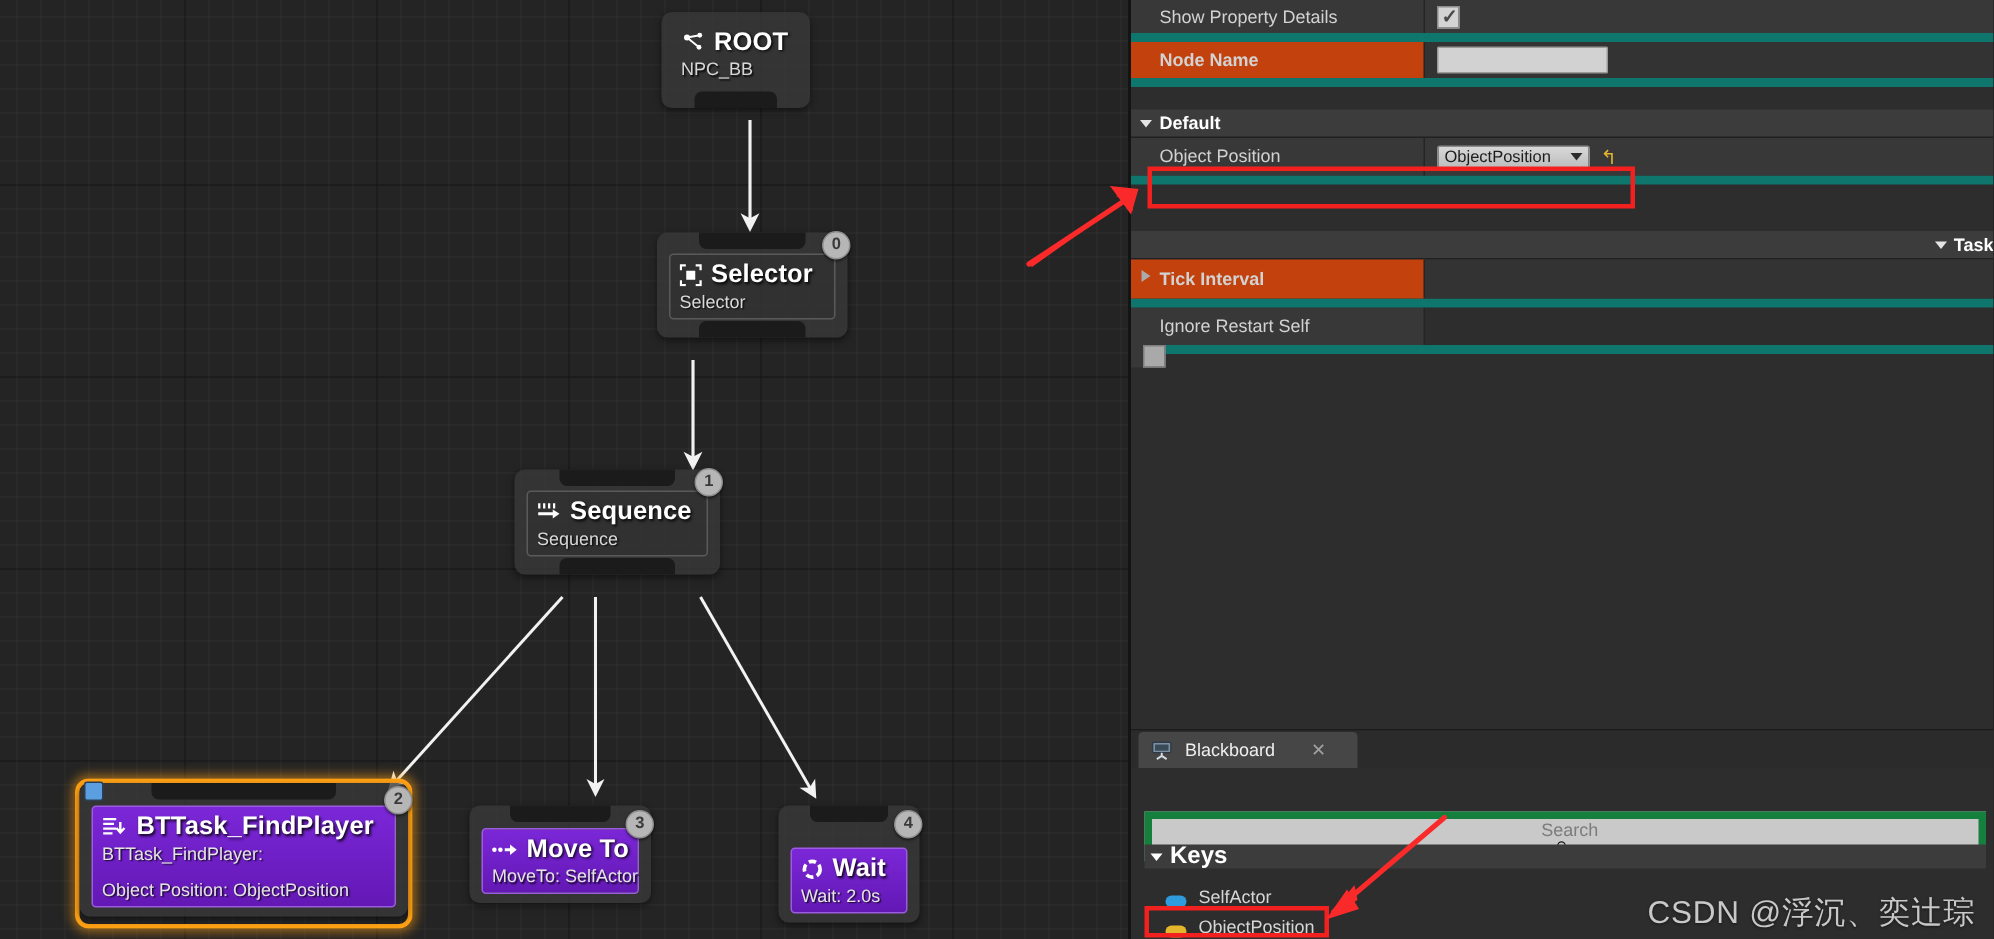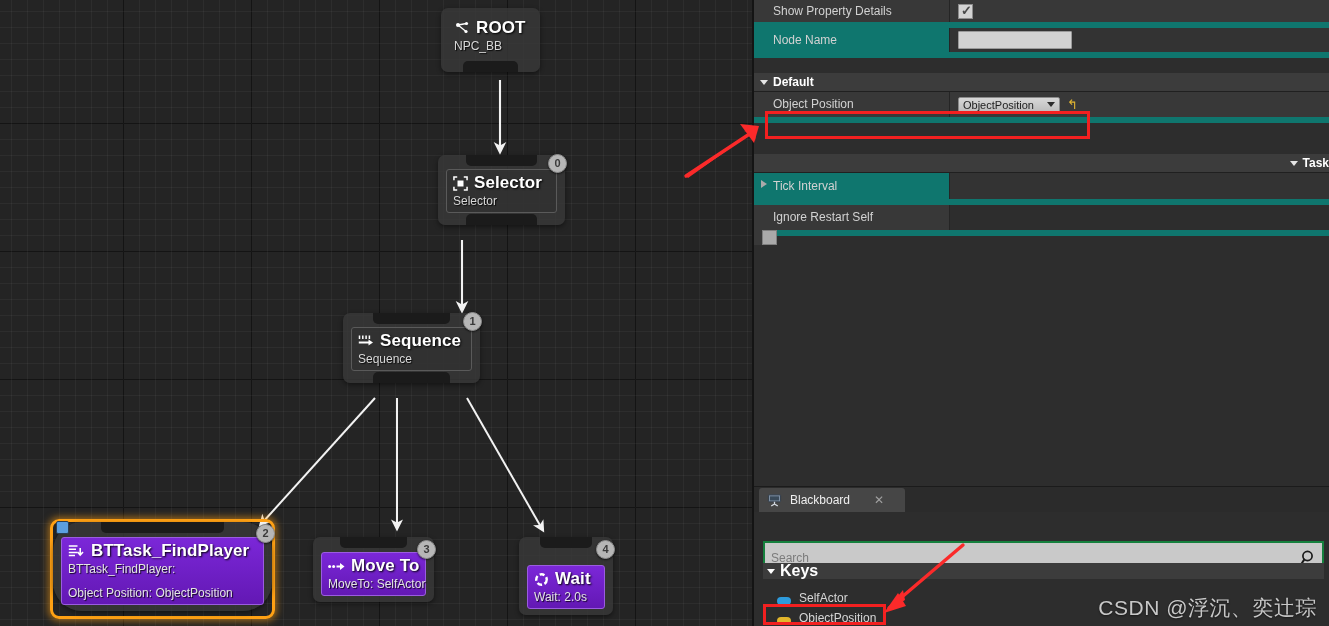--- a/index.html
+++ b/index.html
@@ -186,21 +186,21 @@
     font-size: 12px;
     color: #d2d2d2;
     height: 22px;
     line-height: 22px;
     border-right: 1px solid #252525;
     background: #383838;
     flex: 0 0 auto;
     overflow: hidden;
     white-space: nowrap;
   }
-  .prop-label.alt { background: #0f766e; }
+  .prop-label.alt { background: #c2410c; font-weight: bold; }
   .prop-value {
     flex: 1 1 auto;
     height: 22px;
     display: flex;
     align-items: center;
     padding-left: 8px;
     background: #383838;
   }
   .prop-value.alt { background: #333333; }
   .checkbox {
@@ -306,24 +306,25 @@
     gap: 8px;
     min-width: 130px;
   }
   .tab-label { font-size: 12px; color: #eeeeee; }
   .tab-close { font-size: 12px; color: #a0a0a0; margin-left: 16px; }
   .bb-search-wrap {
     position: absolute;
     left: 9px; top: 54px;
     width: 561px; height: 33px;
     background: #c9c9c9;
-    border: 2px solid #15803d;
-    box-sizing: border-box;
-    display: flex;
-    align-items: center;
+    border: 5px solid #15803d;
+    box-sizing: border-box;
+    display: flex;
+    align-items: center;
+    flex-direction: column;
   }
   .bb-search-placeholder {
     flex: 1 1 auto;
     font-size: 12px;
     color: #7c7c7c;
     padding-left: 6px;
   }
   .bb-keys-header {
     position: absolute;
     left: 9px; top: 76px;
@@ -438,21 +439,21 @@
             <span class="node-title">Sequence</span>
           </div>
           <div class="node-sub">Sequence</div>
         </div>
       </div>
       <div class="node-index" style="right:-2px; top:-1px;">1</div>
     </div>
 
     <div class="bt-node" style="left:50px; top:519px; width:225px;">
       <div class="sel-wrap" style="left:0; top:0; right:0; bottom:-5px;"></div>
-      <div class="node-shell" style="margin:3px; padding-bottom:6px;border-radius:29px;">
+      <div class="node-shell" style="margin:3px; padding-bottom:6px;">
         <div class="pin-top"></div>
         <div class="bb-chip" style="left:3px; top:-1px;"></div>
         <div class="node-body purple" style="margin-top:9px;">
           <div class="node-title-row">
             <svg class="node-icon" width="17" height="15" viewBox="0 0 17 15">
               <path d="M0.8,2 L9.5,2 M0.8,5.2 L8,5.2 M0.8,8.4 L9.5,8.4 M0.8,11.6 L7,11.6" stroke="#ffffff" stroke-width="1.5"></path>
               <path d="M12.2,4 L12.2,10.5 M9.6,8 L12.2,11 L15,8" stroke="#ffffff" stroke-width="1.6" fill="none"></path>
             </svg>
             <span class="node-title">BTTask_FindPlayer</span>
           </div>

